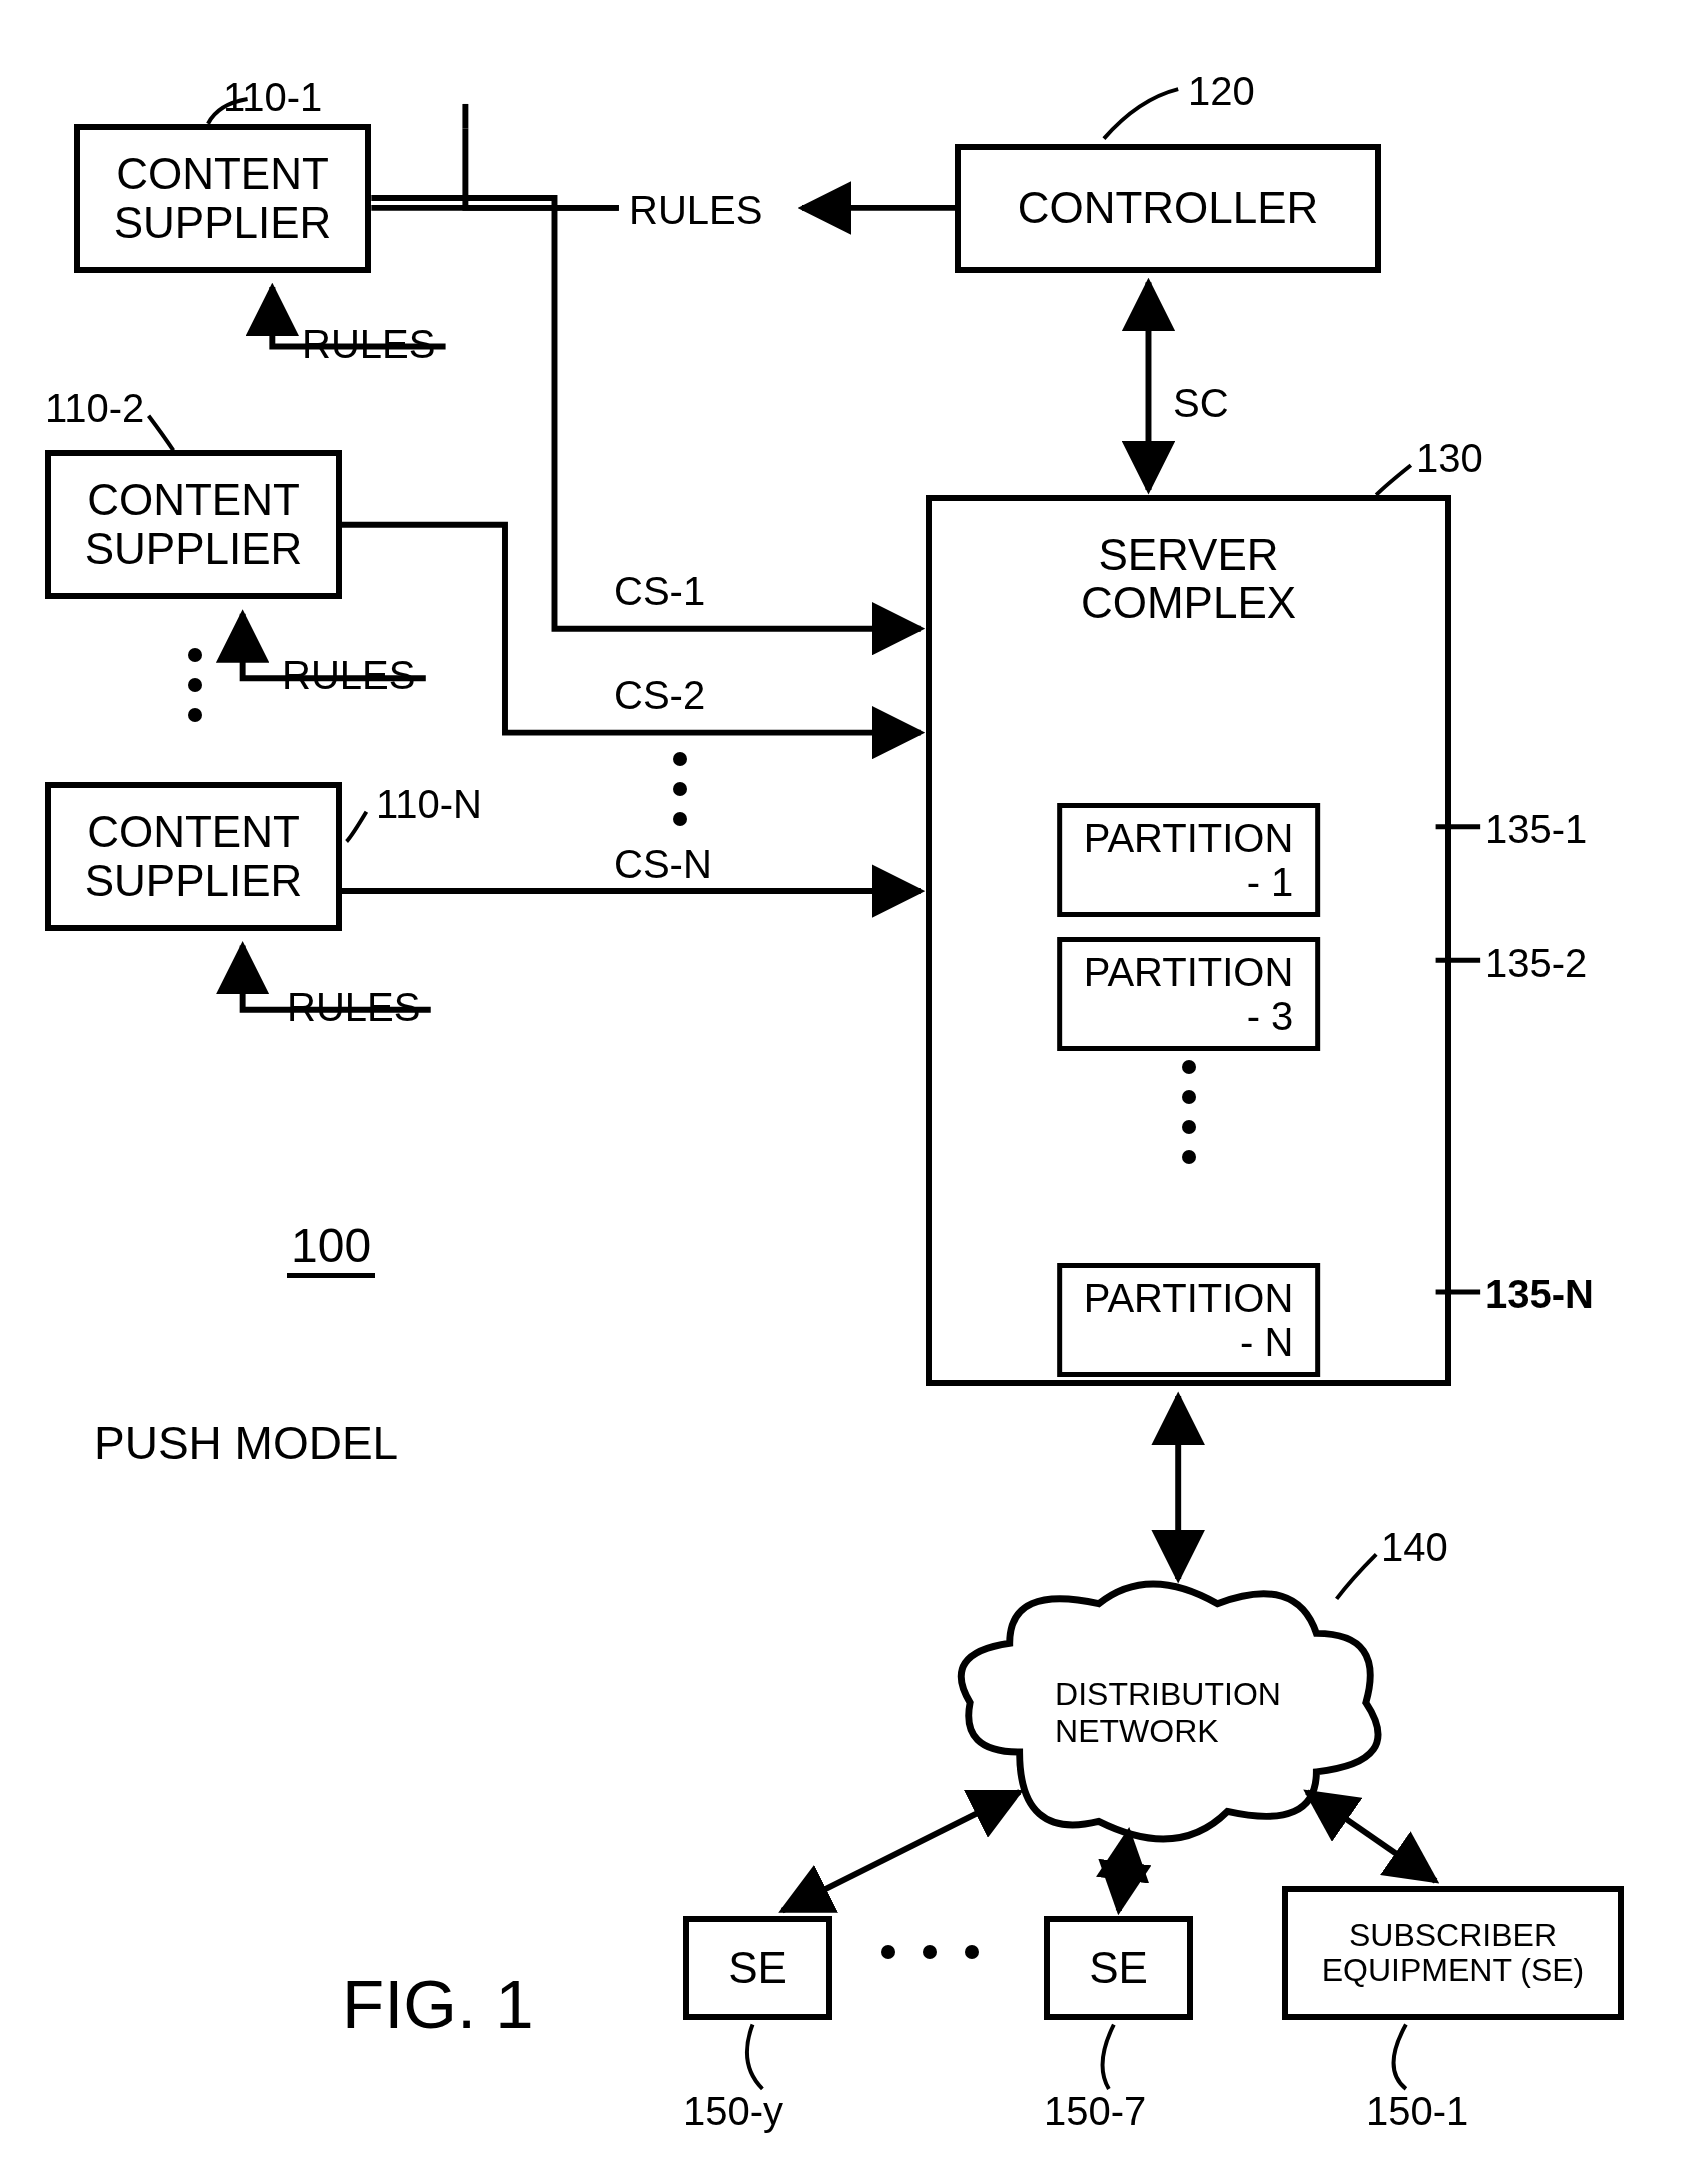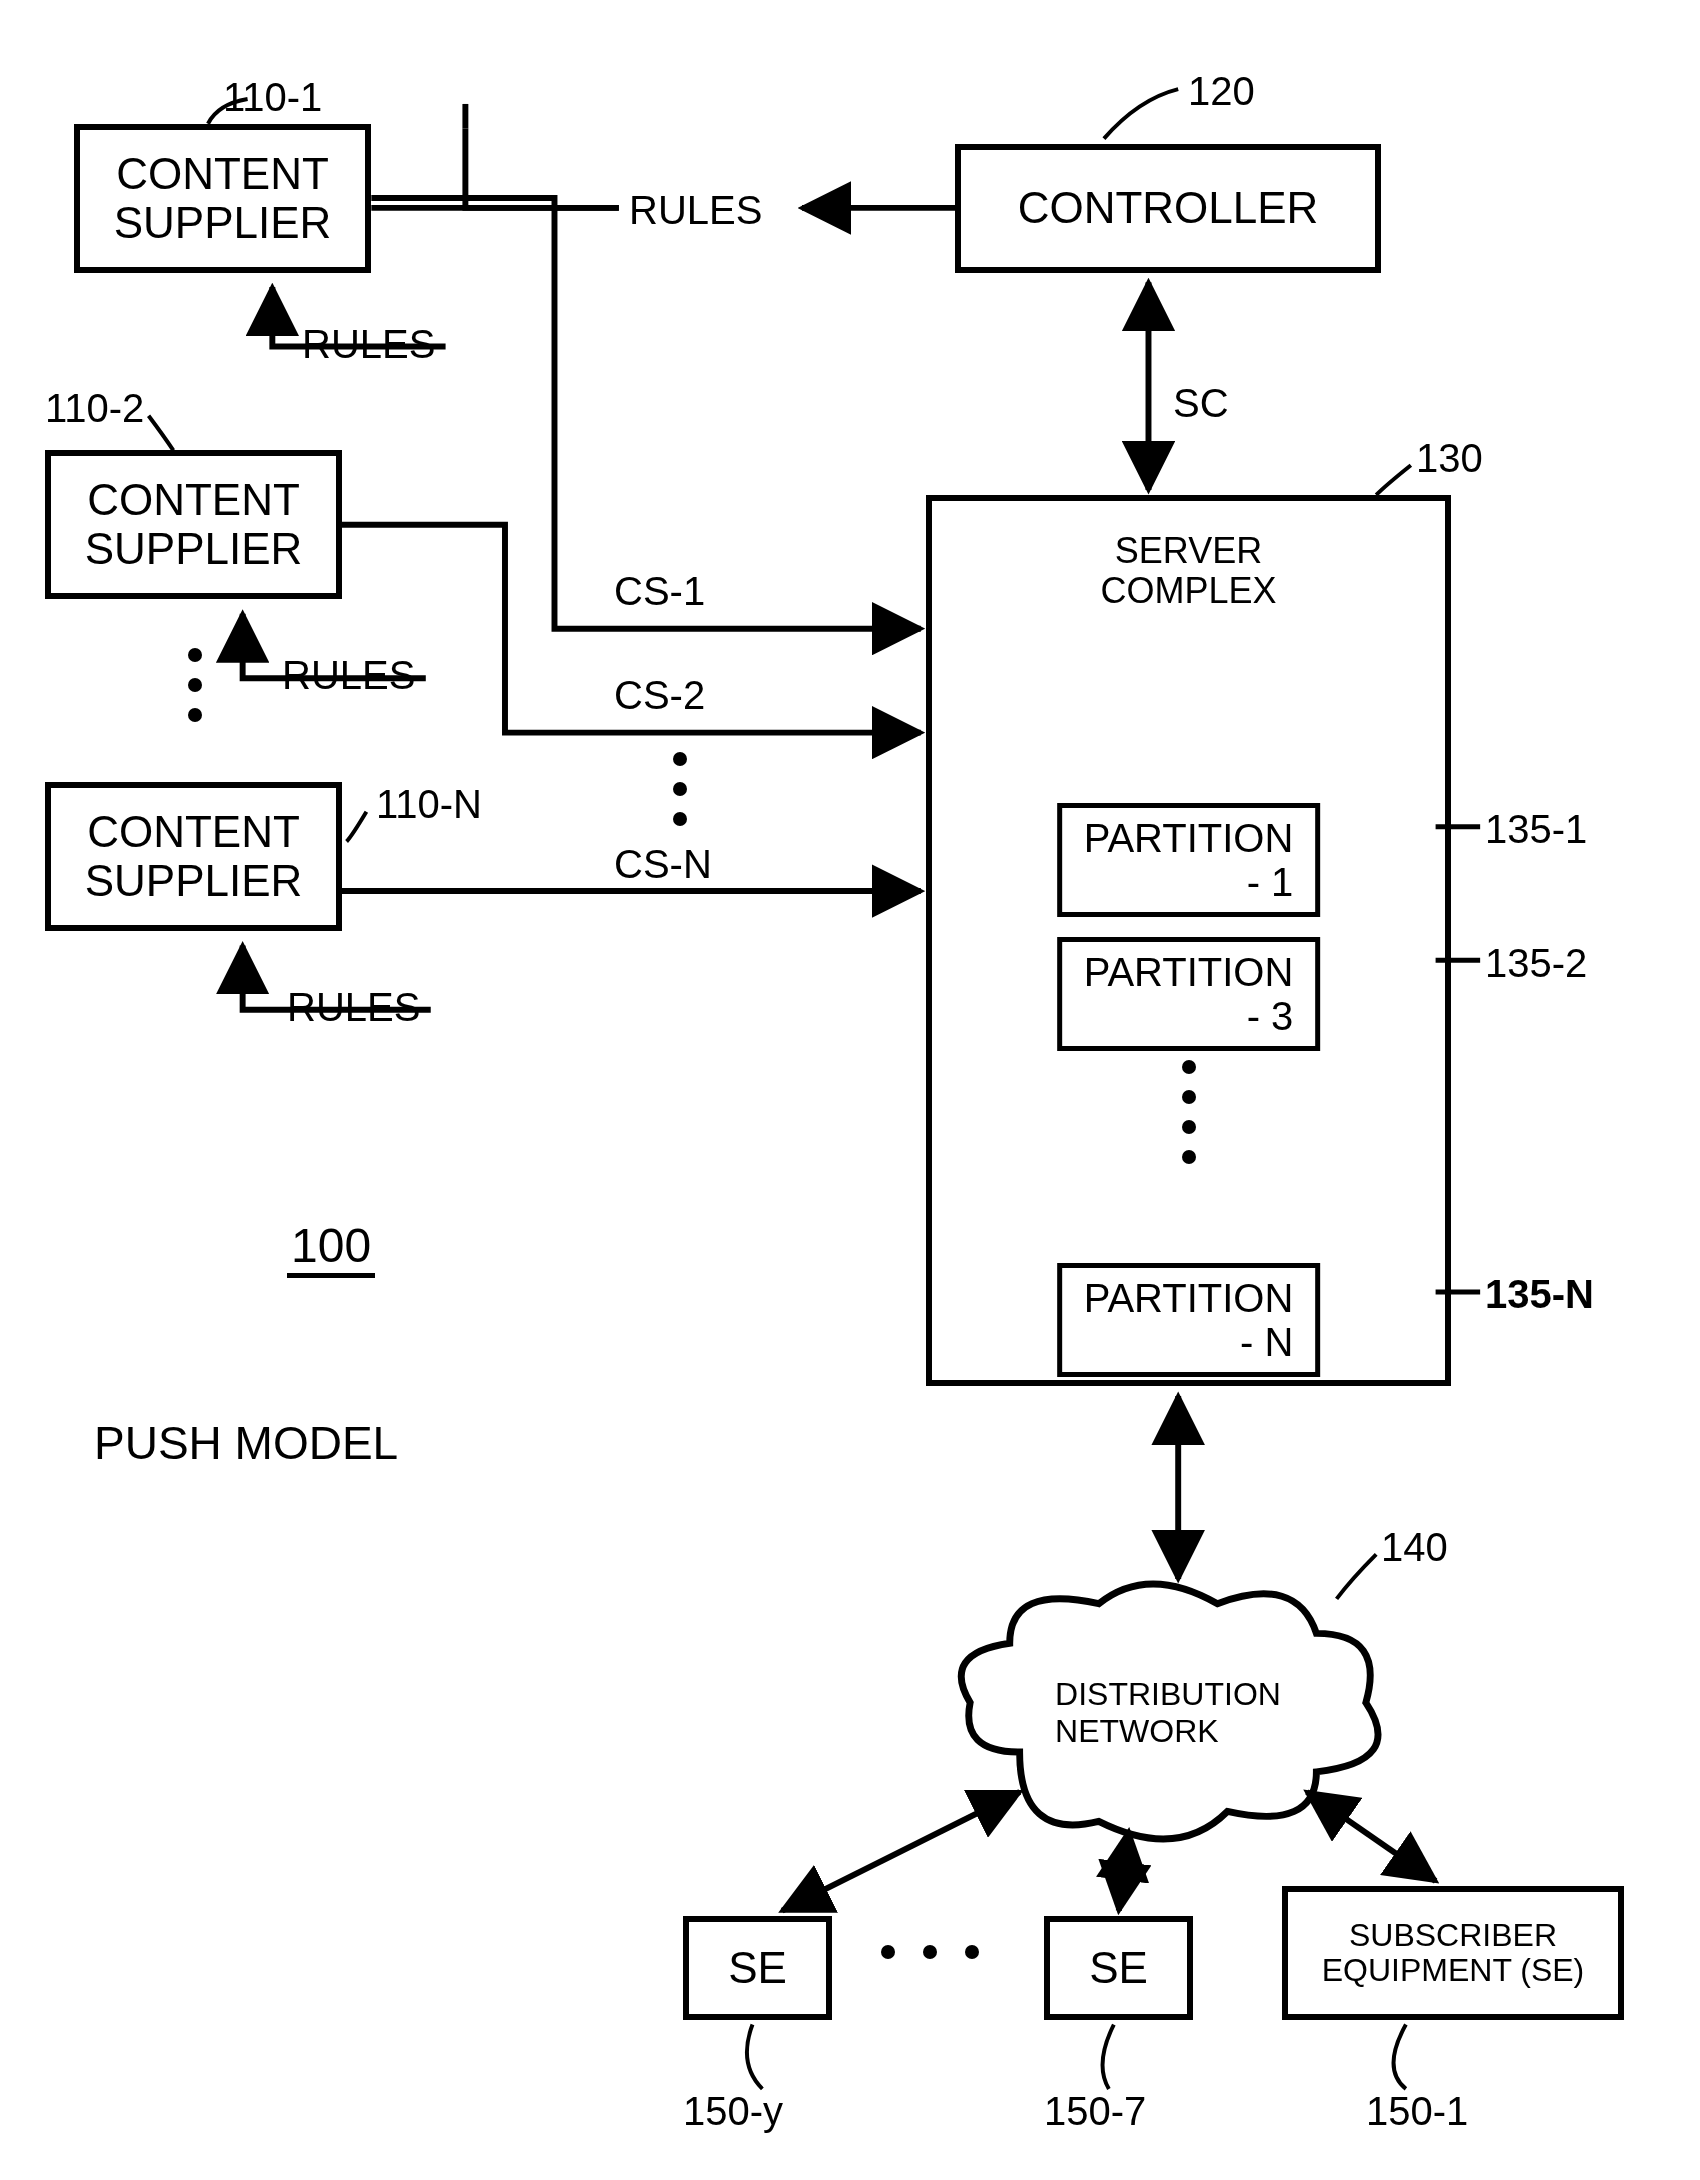--- a/index.html
+++ b/index.html
@@ -115,21 +115,21 @@
   <div class="label text-md" style="left:302px; top:322px;">RULES</div>
   <div class="label text-md" style="left:282px; top:653px;">RULES</div>
   <div class="label text-md" style="left:287px; top:985px;">RULES</div>
 
   <div class="box text-lg" style="left:955px; top:144px; width:426px; height:129px;">CONTROLLER</div>
   <div class="label text-md" style="left:1188px; top:69px;">120</div>
   <div class="label text-md" style="left:629px; top:188px;">RULES</div>
   <div class="label text-md" style="left:1173px; top:381px;">SC</div>
 
   <div class="box" style="left:926px; top:495px; width:525px; height:891px; display:block;">
-    <div style="font-size:36px; margin-top:30px; white-space:pre-line;">SERVER
+    <div style="font-size:44px; margin-top:30px; white-space:pre-line;">SERVER
 COMPLEX</div>
 
     <div style="position:absolute; left:50%; transform:translateX(-50%); top:302px;">
       <span class="inner-box">PARTITION - 1</span>
     </div>
     <div style="position:absolute; left:50%; transform:translateX(-50%); top:436px;">
       <span class="inner-box">PARTITION - 3</span>
     </div>
     <div class="vdots" style="position:absolute; left:50%; transform:translateX(-50%); top:559px;">
       <div class="dot"></div>
@@ -185,20 +185,21 @@
   <div class="hdots" style="left:881px; top:1945px;">
     <div class="dot"></div>
       <div class="dot"></div>
       <div class="dot"></div>
   </div>
 
   <div class="label text-md" style="left:683px; top:2089px;">150-y</div>
   <div class="label text-md" style="left:1044px; top:2089px;">150-7</div>
   <div class="label text-md" style="left:1366px; top:2089px;">150-1</div>
 
+  <div class="fig-caption" style="left:342px; top:1965px;">FIG. 1</div>
 
   <svg class="overlay" viewBox="0 0 1718 2202" width="1701" height="2180">
     <defs>
       <marker id="arrow" viewBox="0 0 12 12" refX="11" refY="6" markerWidth="9" markerHeight="9" orient="auto-start-reverse">
         <path d="M 0 0 L 12 6 L 0 12 z" fill="#000"></path>
       </marker>
     </defs>
     <g stroke="#000" stroke-width="6" fill="none">
 
       <line x1="965" y1="210" x2="810" y2="210" marker-end="url(#arrow)"></line>

